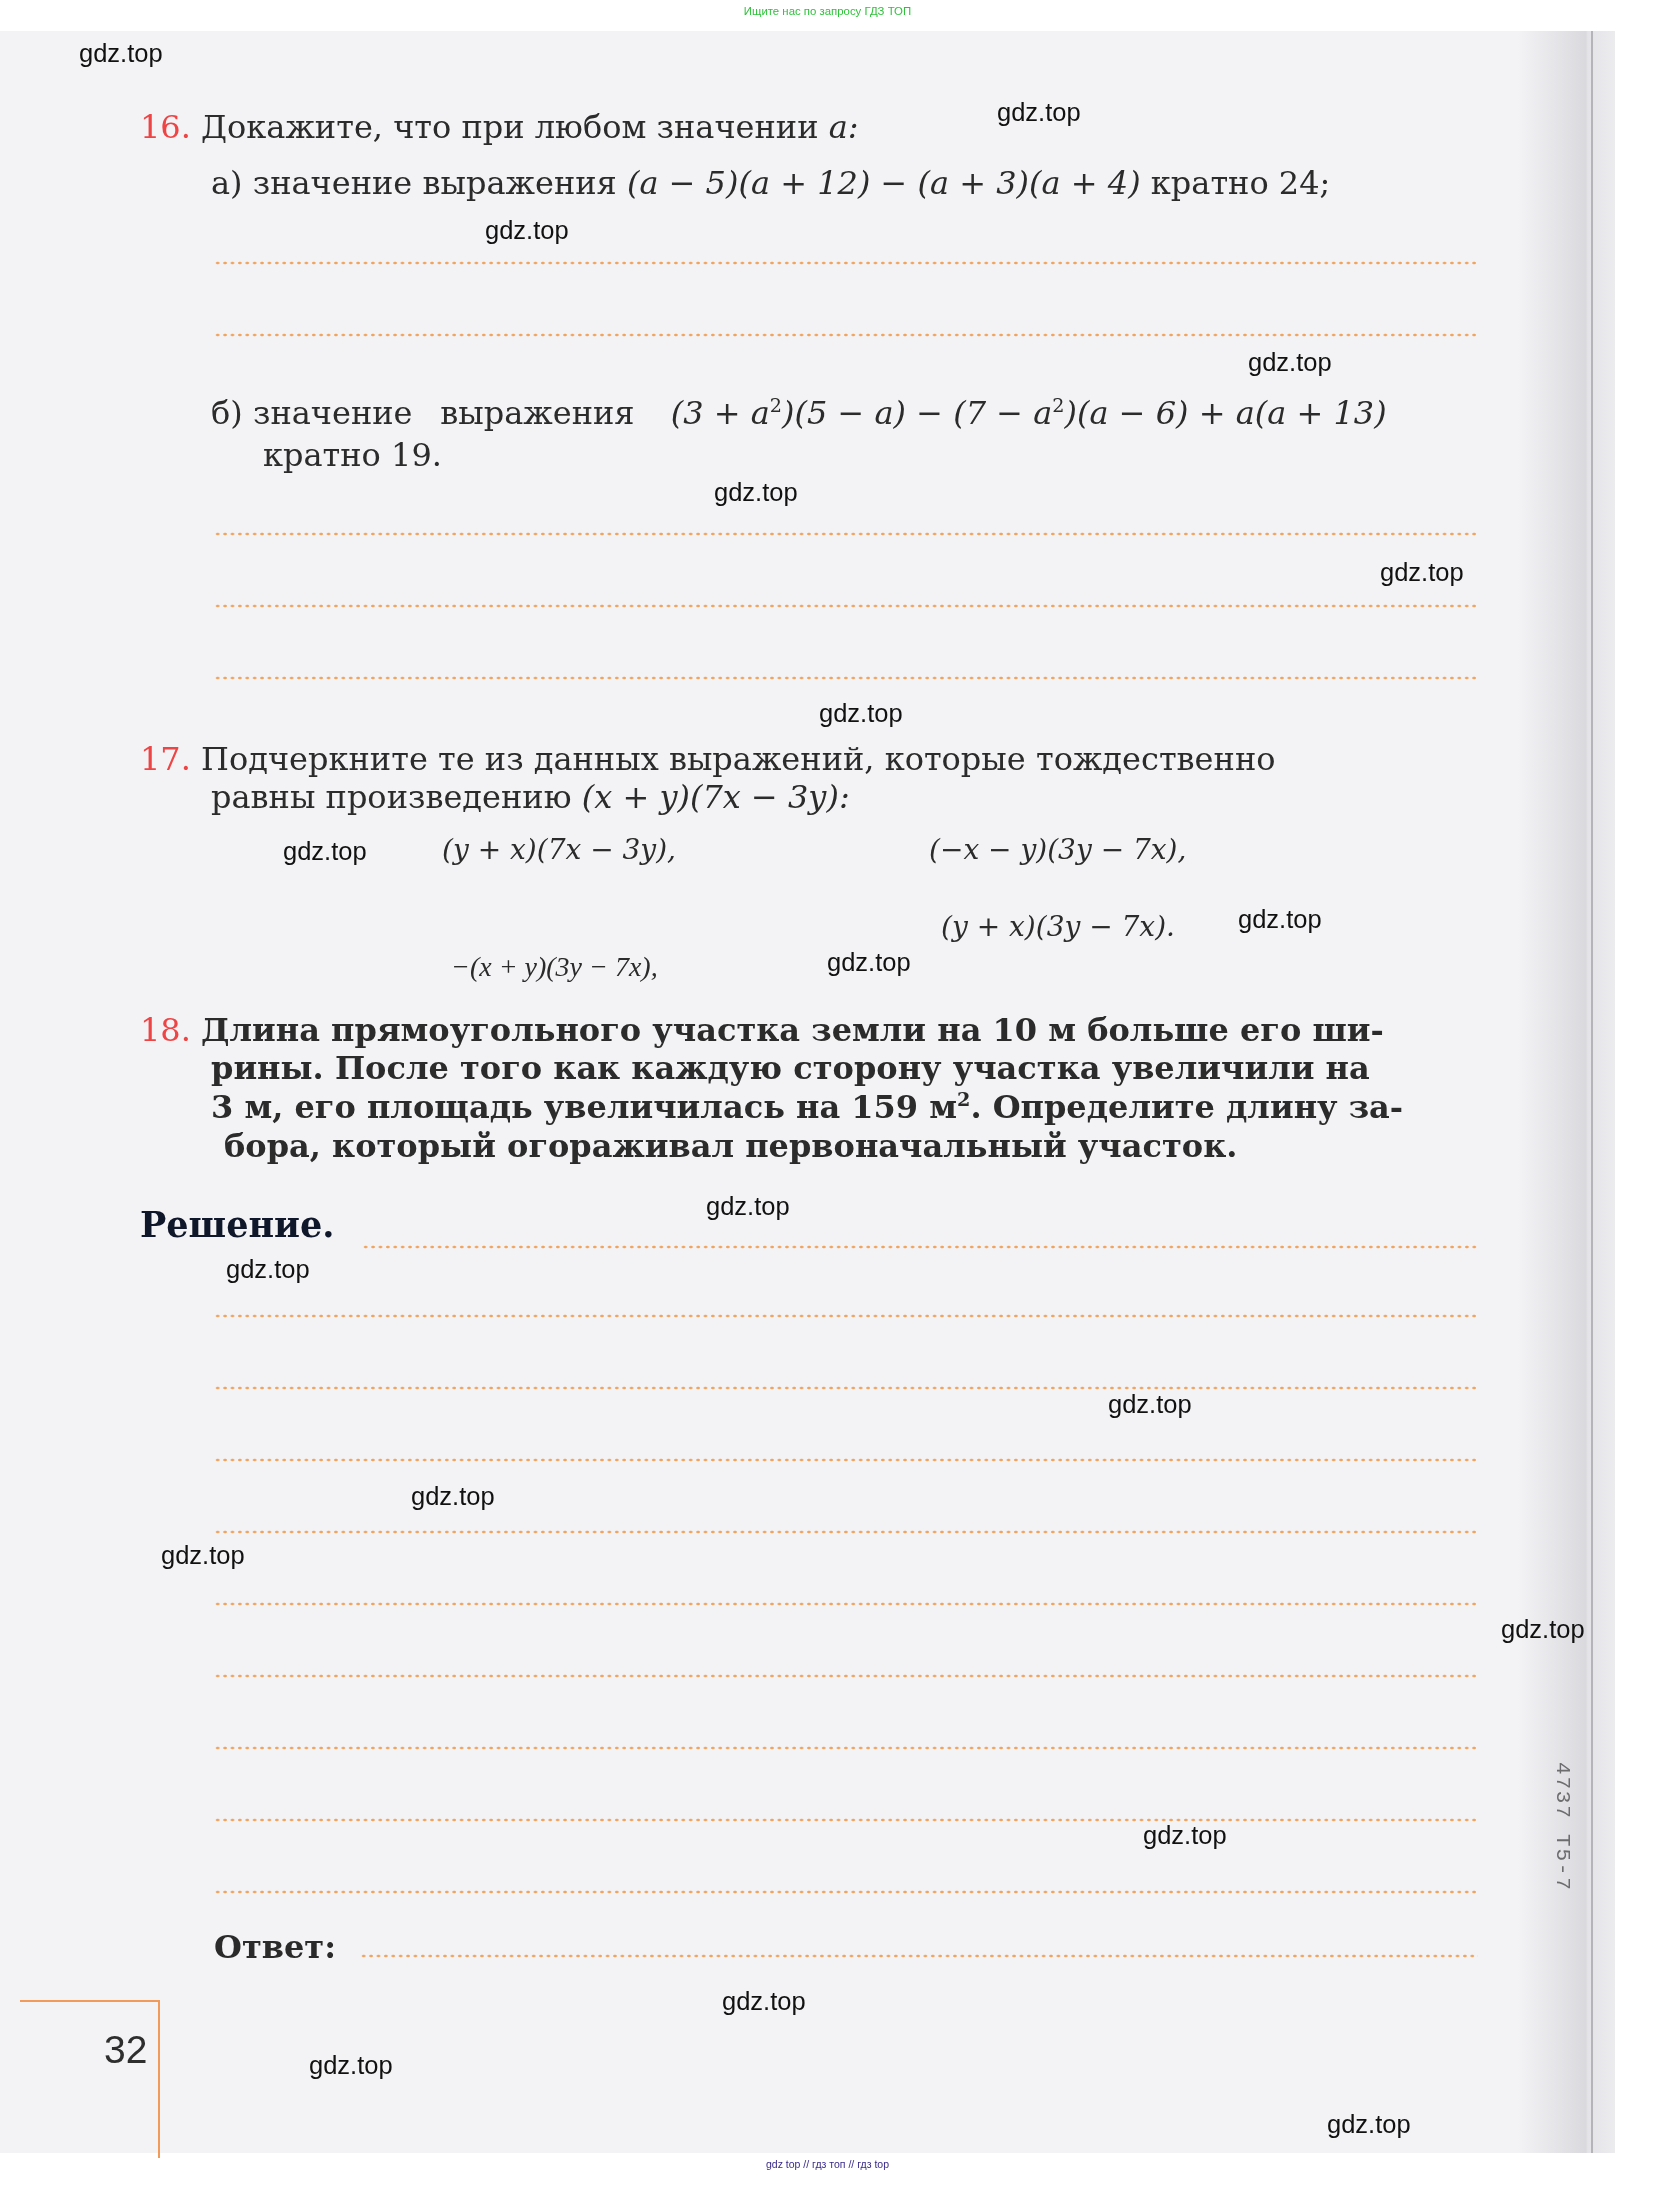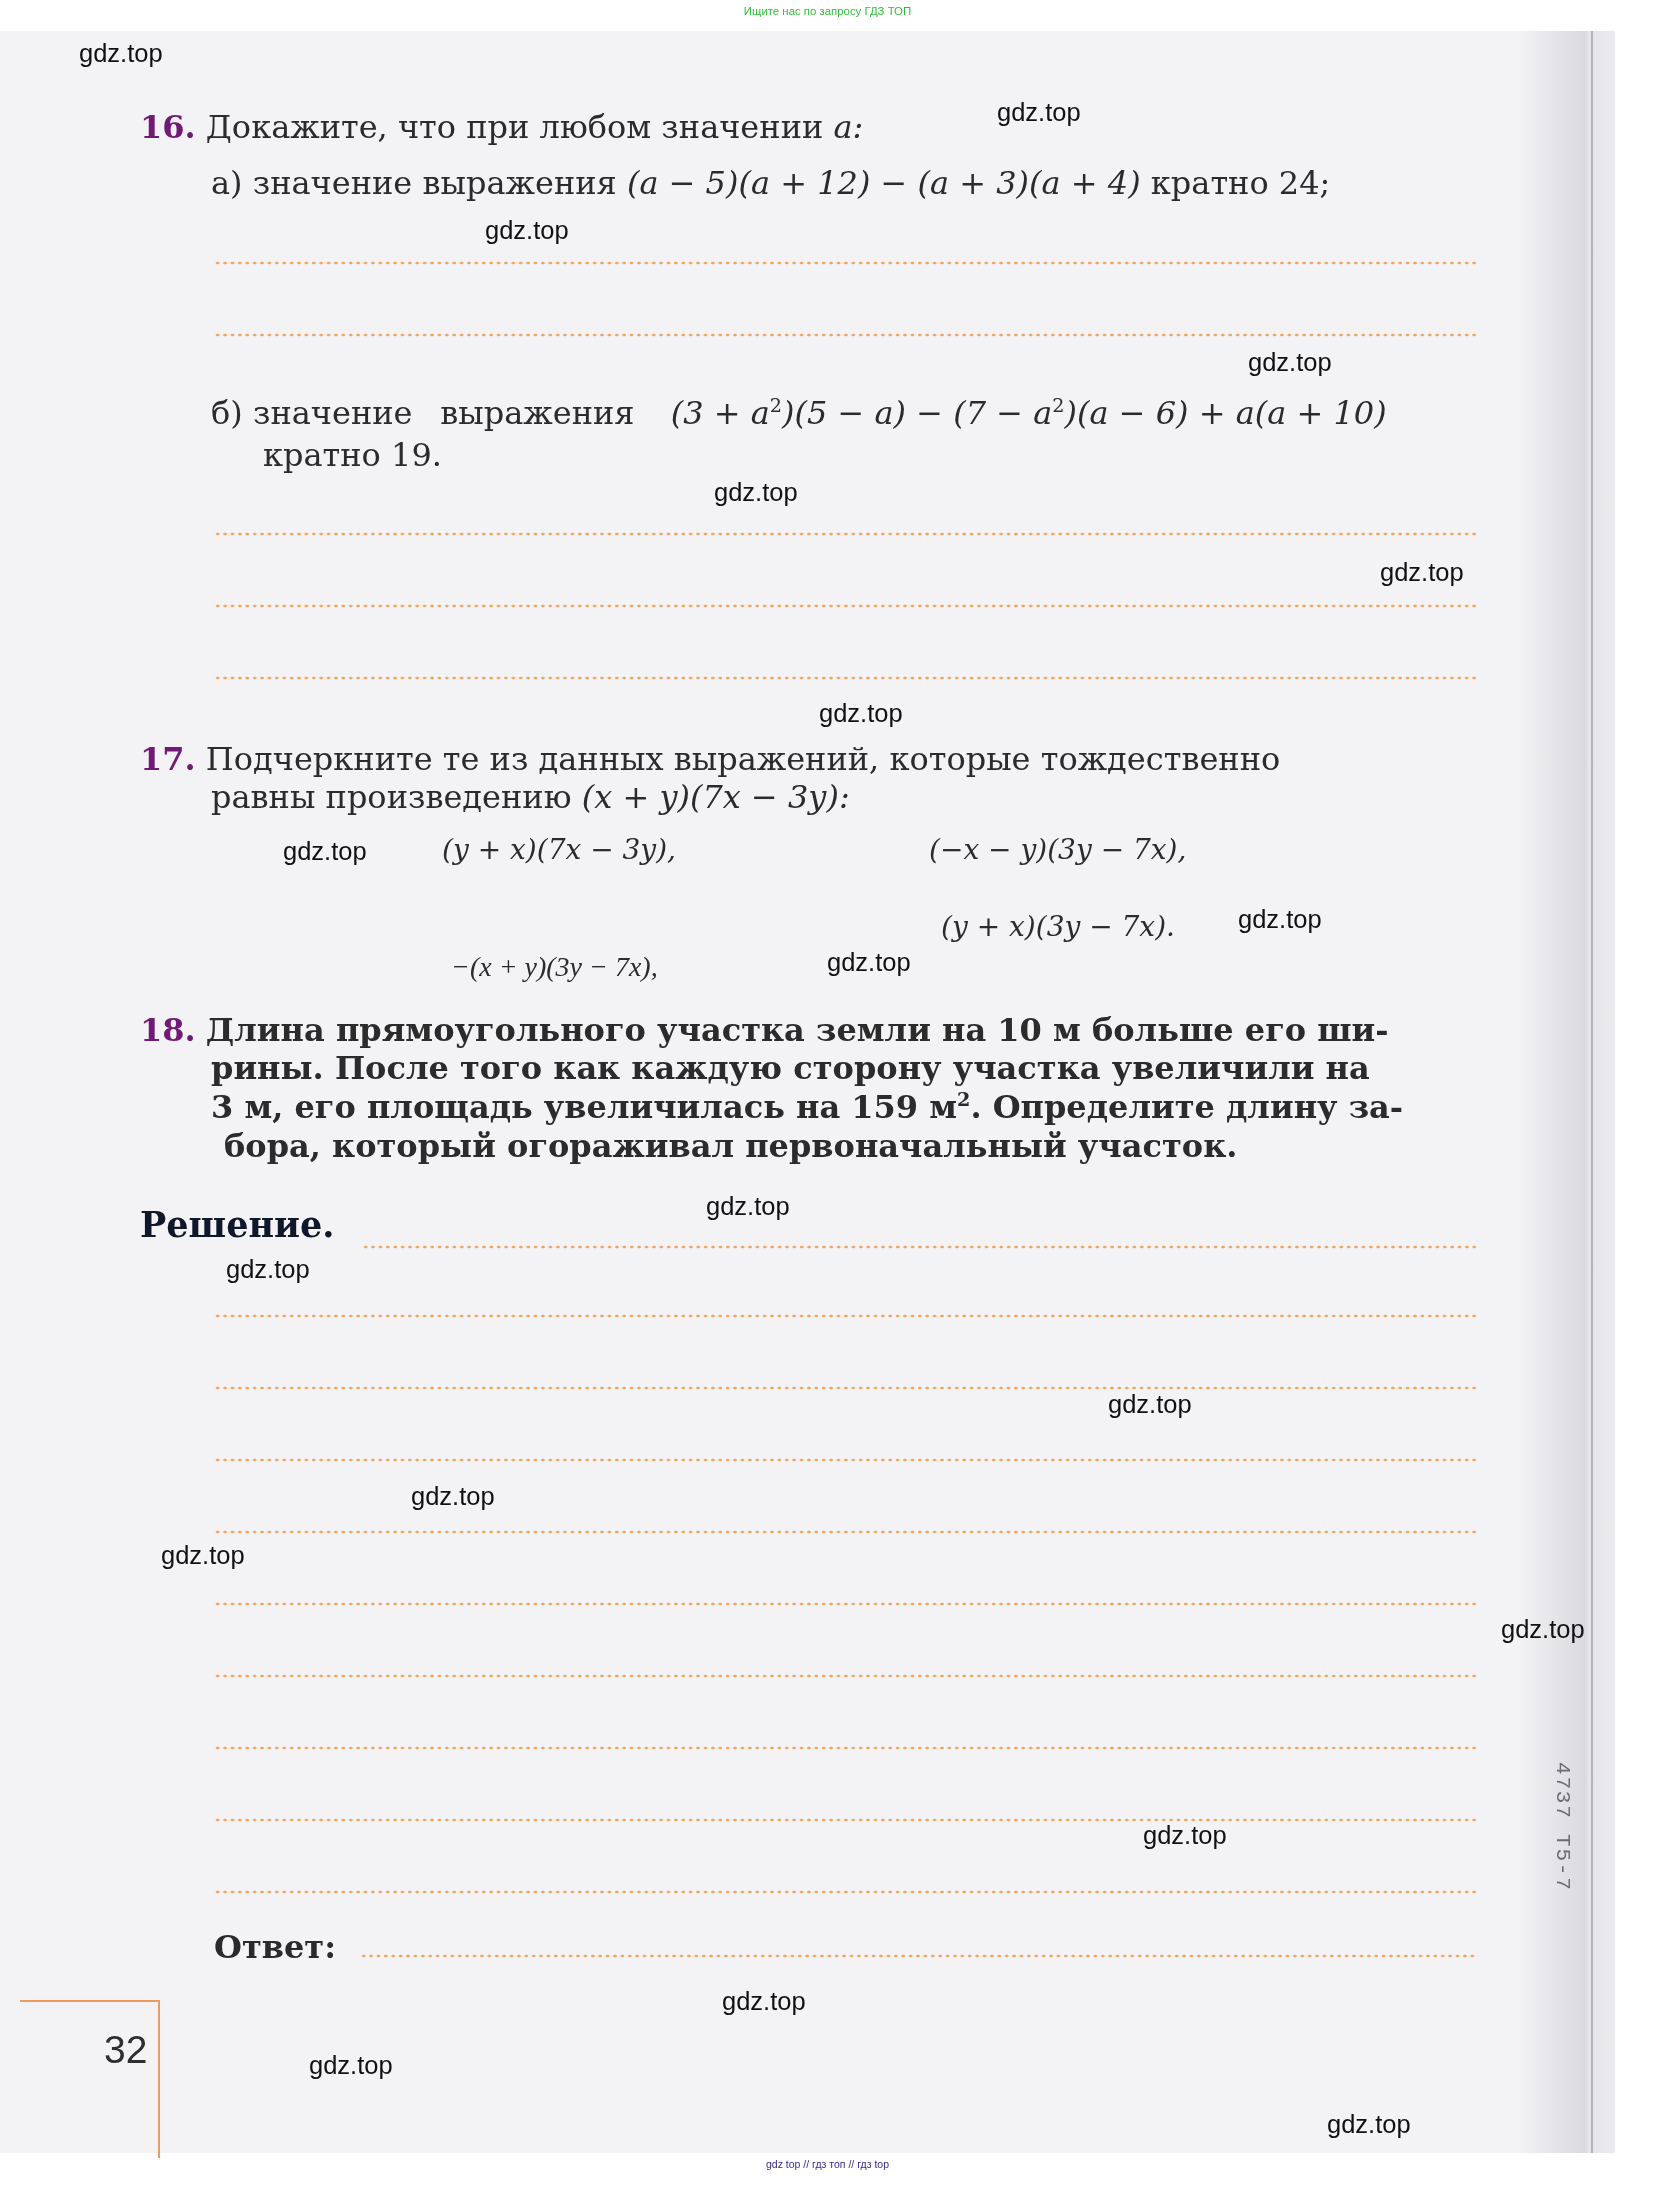--- a/index.html
+++ b/index.html
@@ -21,21 +21,21 @@
   }
   .spine-line {
     position:absolute; top:0; left:1591px; width:1.8px; height:100%; background:#8e8c90; opacity:.55;
   }
   .spine-code {
     position:absolute; left:1574px; top:1731px; transform:rotate(90deg); transform-origin:left top;
     font-family:"Liberation Mono", monospace; font-size:21px; color:#6d6d70; letter-spacing:1.8px;
     white-space:nowrap; width:176px;
   }
   .t { position:absolute; white-space:nowrap; font-size:32px; line-height:1; }
-  .num { font-weight:bold; color:#701a75; }
+  .num { font-weight:normal; color:#ef4444; }
   .bold { font-weight:bold; }
   .math { font-family:"DejaVu Serif", serif; font-style:italic; }
   .expr { position:absolute; white-space:nowrap; font-size:28px; font-style:italic; line-height:1; }
   .dots {
     position:absolute; height:4.4px;
     background-image:radial-gradient(circle, #f0a35c 1.4px, transparent 1.8px);
     background-size:7.4px 4.4px; background-repeat:repeat-x;
   }
   .solution-label {
     position:absolute; left:140px; top:1204px; font-size:35px; color:#0f172a; font-weight:bold;
@@ -83,21 +83,21 @@
   <span>значение выражения</span>
   <span class="math">(a − 5)(a + 12) − (a + 3)(a + 4)</span>
   <span>кратно 24;</span>
 </div>
 <div class="dots" style="left:214px;top:261px;width:1264px;"></div>
 <div class="dots" style="left:214px;top:333px;width:1264px;"></div>
 
 <div class="t" style="left:211px;top:397px;">
   <span>б)</span>
   <span style="word-spacing:17.6px;">значение выражения</span>
-  <span class="math" style="margin-left:26px;"><span>(3 + a</span><sup>2</sup><span>)(5 − a) − (7 − a</span><sup>2</sup><span>)(a − 6) + a(a + 10)</span></span>
+  <span class="math" style="margin-left:26px;"><span>(3 + a</span><sup>2</sup><span>)(5 − a) − (7 − a</span><sup>2</sup><span>)(a − 6) + a(a + 13)</span></span>
 </div>
 <div class="t" style="left:263px;top:439px;">кратно 19.</div>
 <div class="dots" style="left:214px;top:532px;width:1264px;"></div>
 <div class="dots" style="left:214px;top:604px;width:1264px;"></div>
 <div class="dots" style="left:214px;top:676px;width:1264px;"></div>
 
 <div class="t" style="left:140px;top:743px;">
   <span class="num">17.</span>
   <span>Подчеркните те из данных выражений, которые тождественно</span>
 </div>

